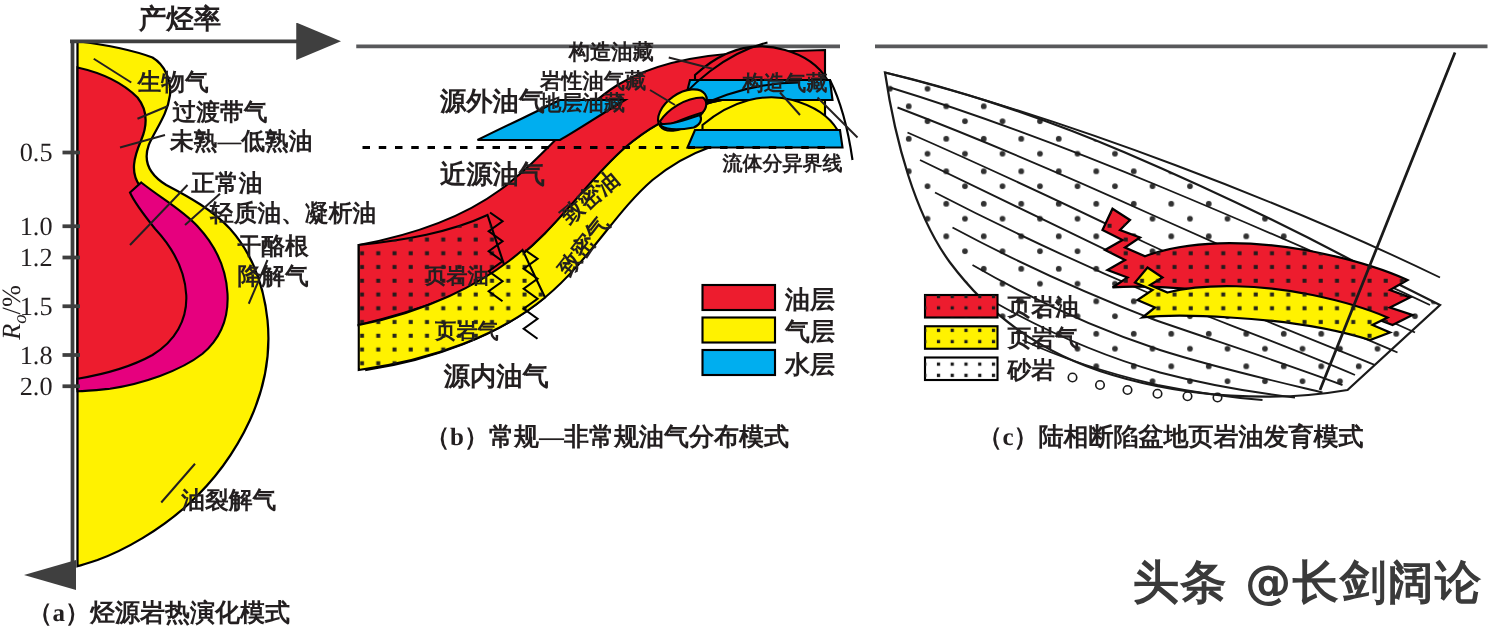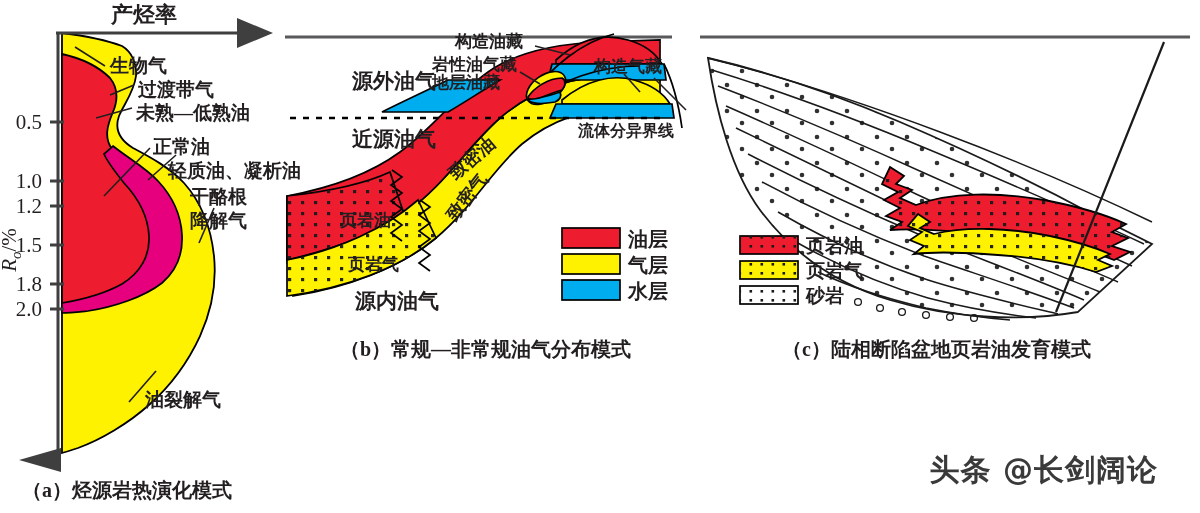--- a/index.html
+++ b/index.html
@@ -33,24 +33,24 @@
   }
   .leader { stroke: #231f20; stroke-width: 1.6; fill: none; }
   .axis { stroke: #3f3f3f; stroke-width: 3; fill: none; }
   .tick { stroke: #3f3f3f; stroke-width: 3; }
   .outline { stroke: #000; stroke-width: 1.7; }
   .topline { stroke: #58595b; stroke-width: 3; }
   .dashline { stroke: #000; stroke-width: 2.4; stroke-dasharray: 6 7; stroke-linecap: butt; fill:none;}
   .strata { stroke: #1a1a1a; stroke-width: 1.5; fill: none; }
   .watermark {
     position: absolute;
-    right: 42px;
+    right: 14px;
     bottom: 22px;
     font-family: "DejaVu Sans", "Liberation Sans", sans-serif;
-    font-size: 30px;
+    font-size: 37px;
     font-weight: 700;
     color: #3a3a3a;
     letter-spacing: 1px;
     text-shadow: 1.5px 1.5px 0 rgba(255,255,255,0.95), -1px -1px 0 rgba(255,255,255,0.8);
     white-space: nowrap;
   }
 </style>
 </head>
 <body>
 

